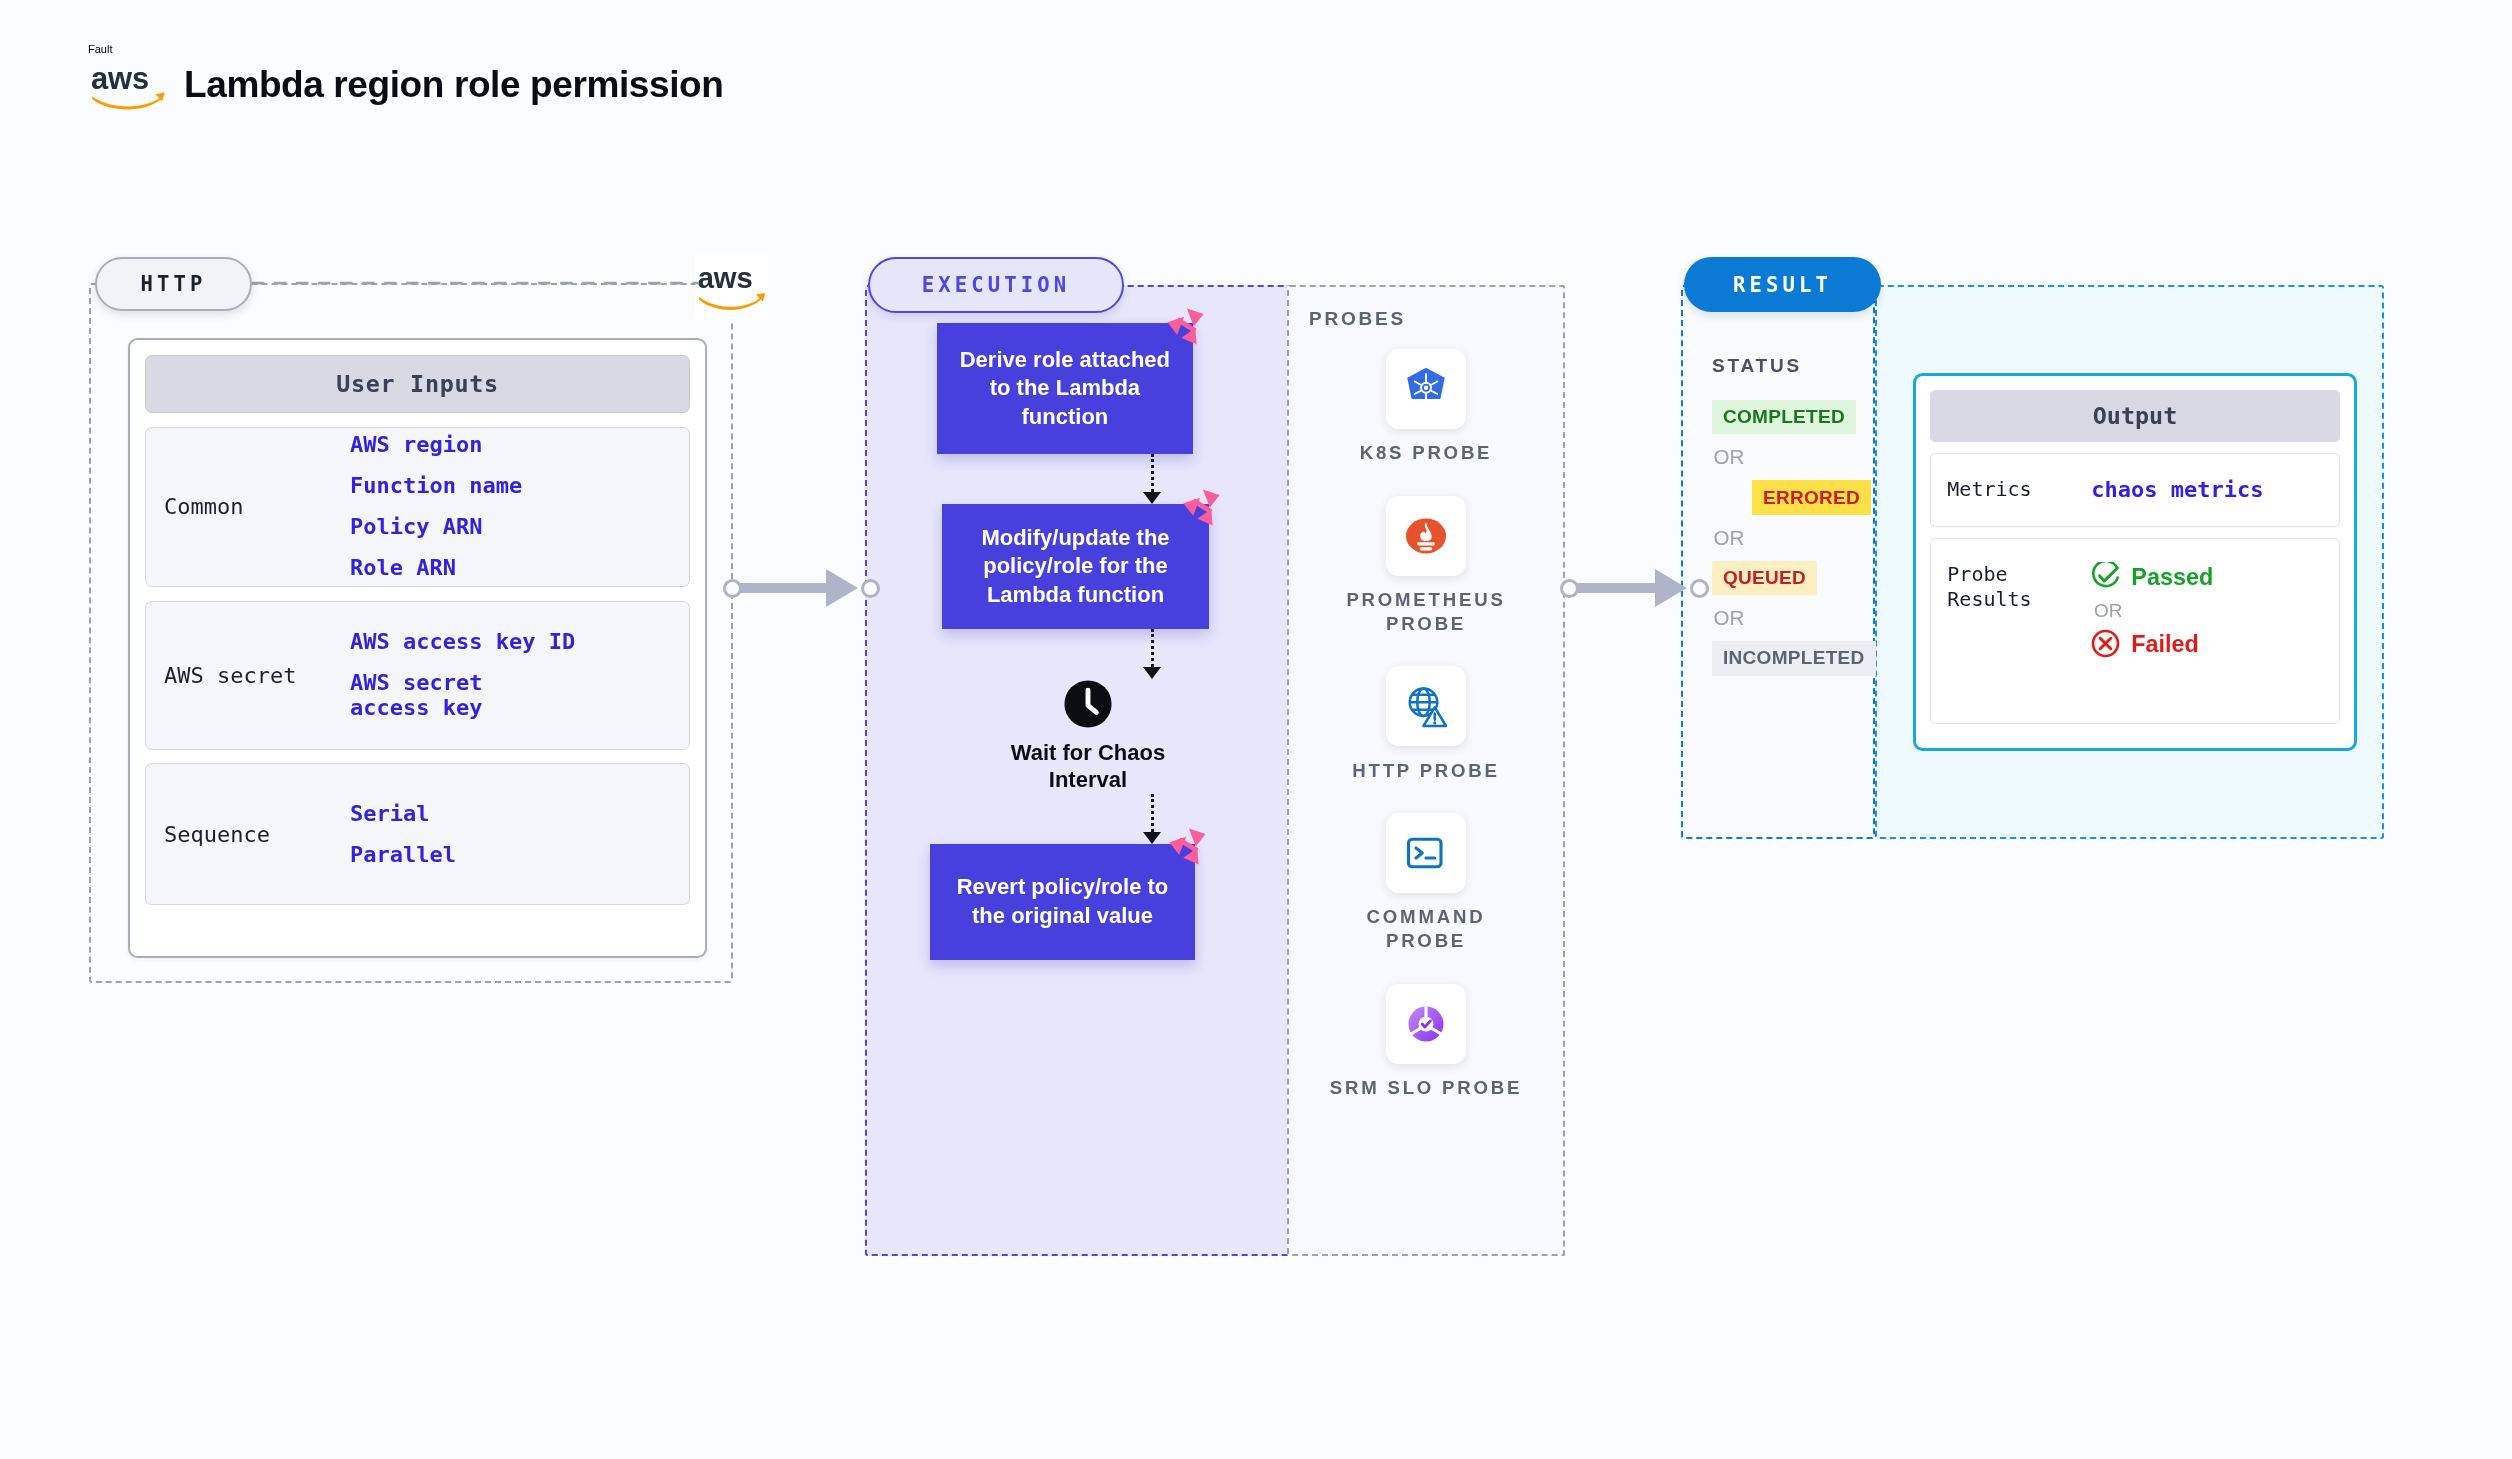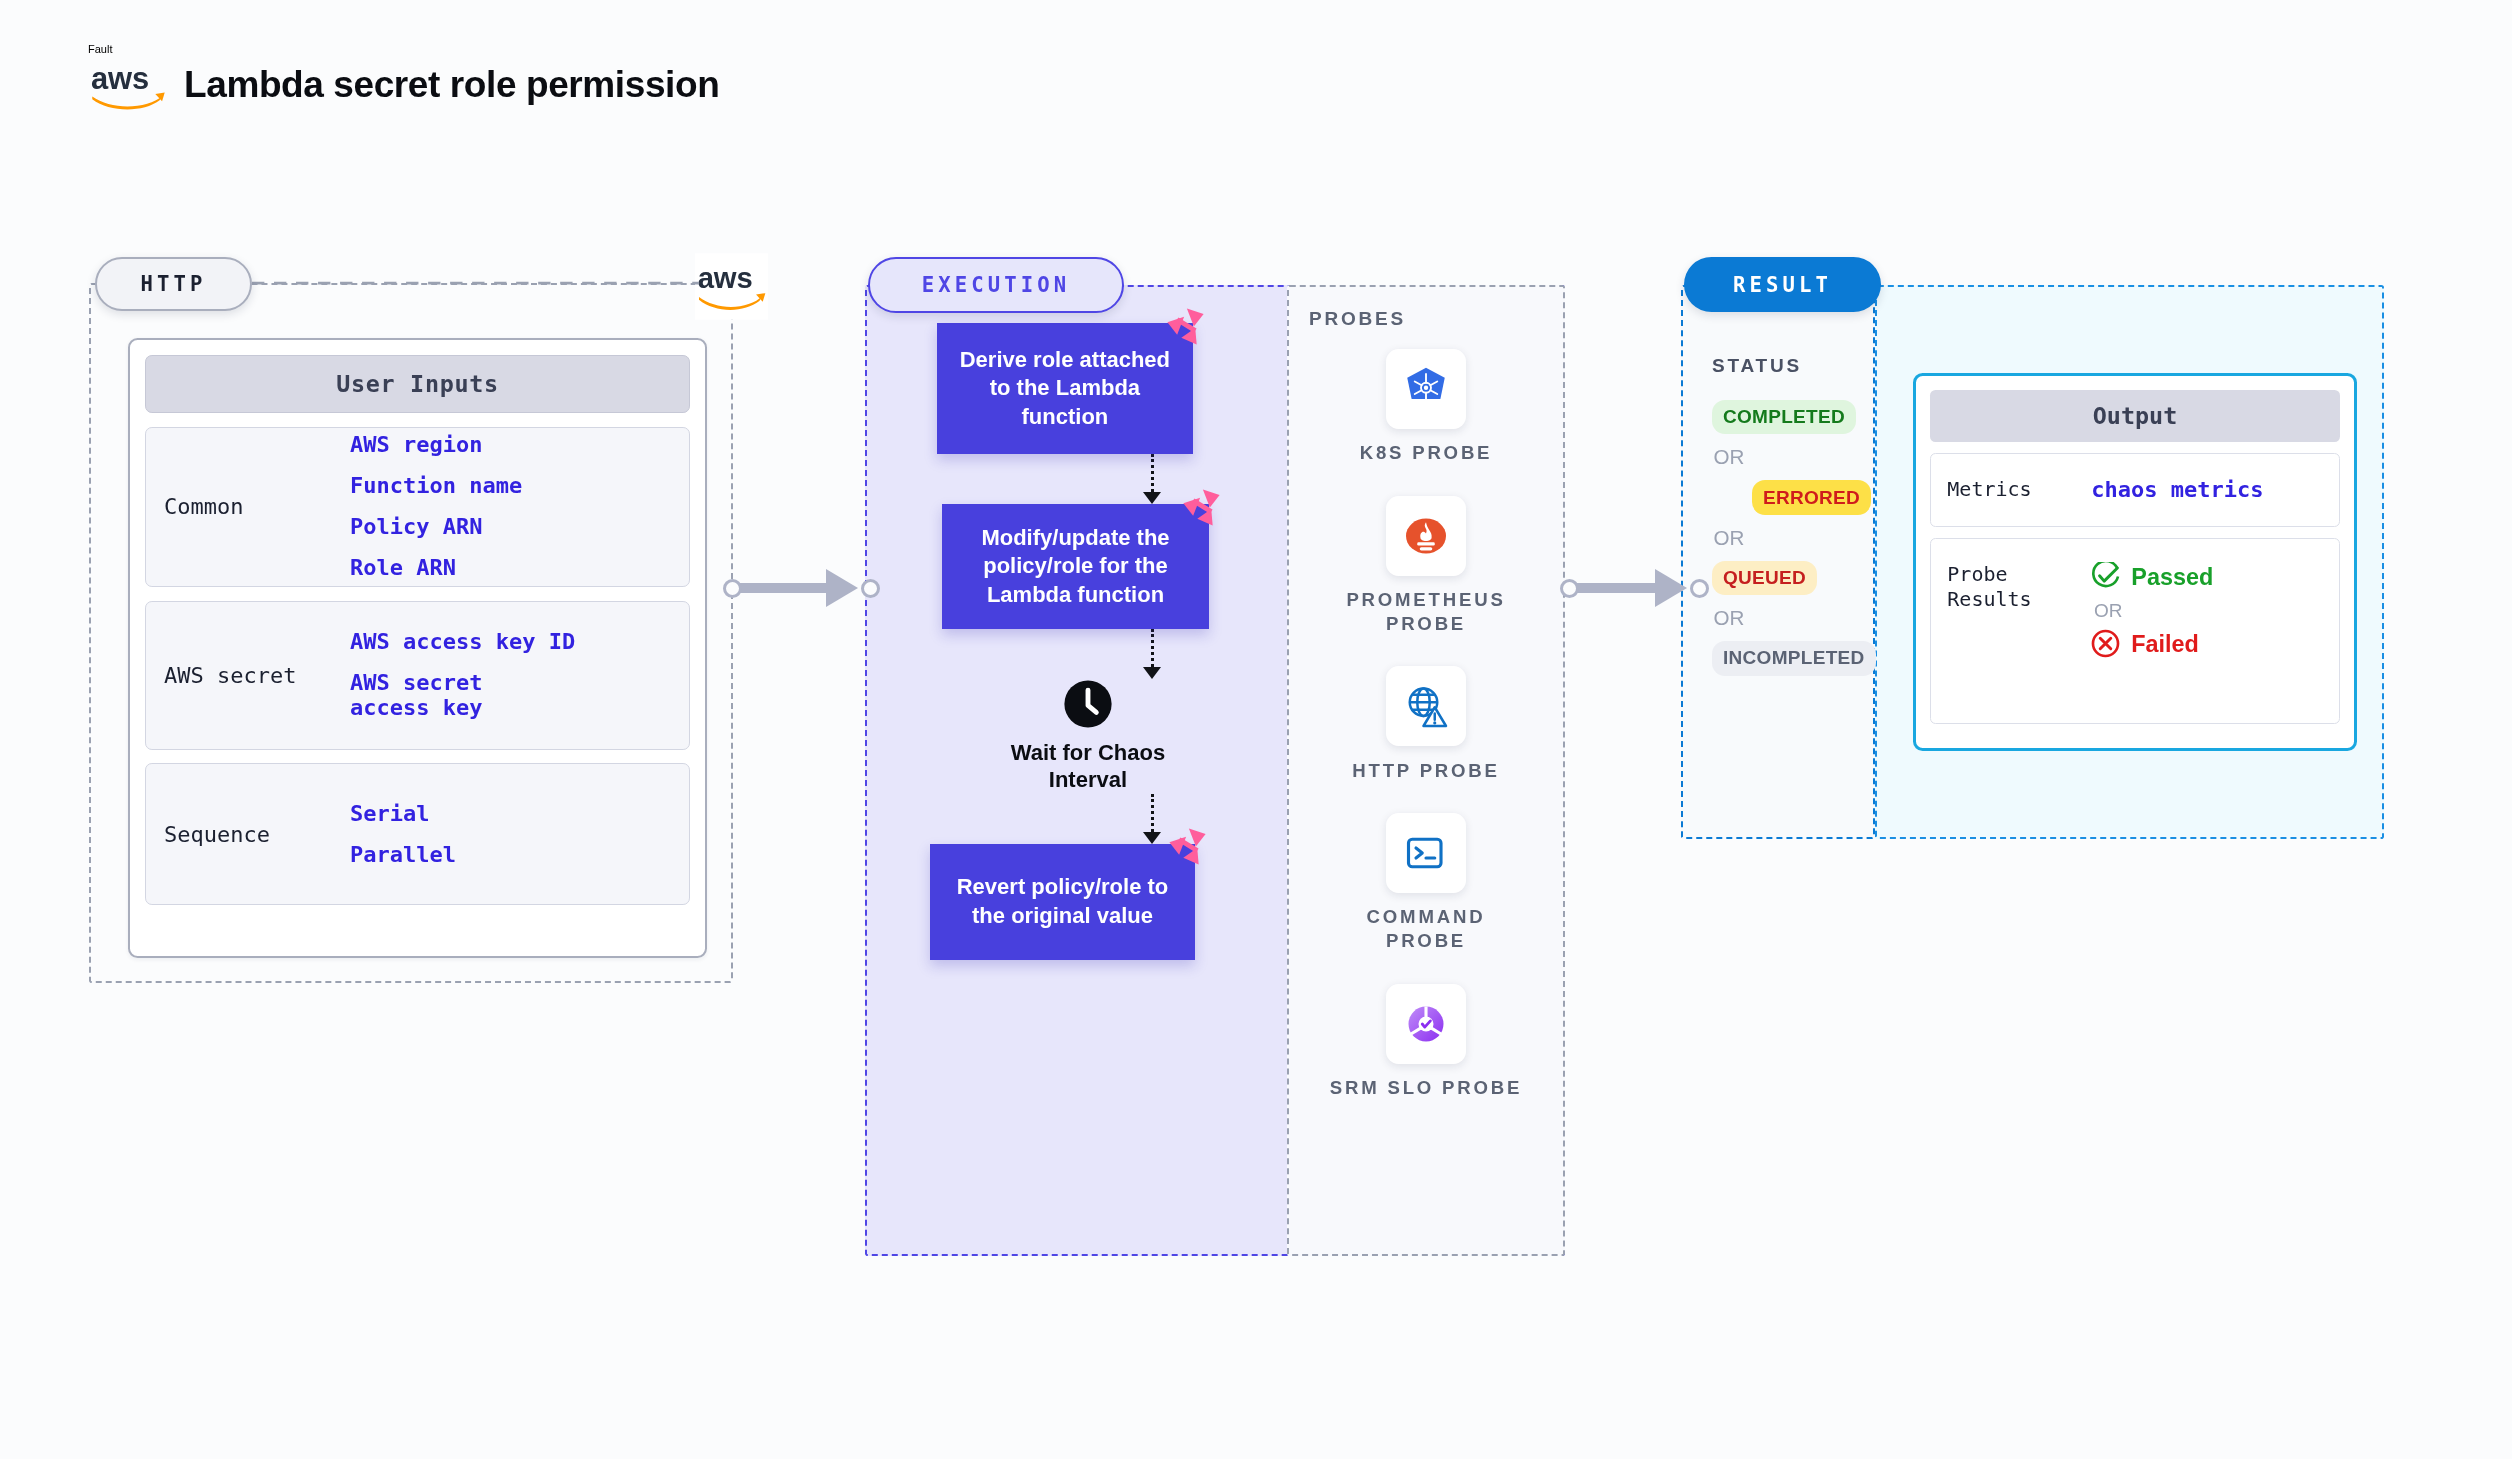--- a/index.html
+++ b/index.html
@@ -160,21 +160,21 @@
     letter-spacing: 2.8px; text-align: center; line-height: 1.3; max-width: 206px;
   }
 
   
   .status-title {
     position: absolute; left: 1712px; top: 355px;
     font-size: 19px; font-weight: bold; color: #4a5164; letter-spacing: 2.8px;
   }
   .status-list { position: absolute; left: 1712px; top: 400px; width: 158px; }
   .badge {
-    display: inline-block; border-radius: 13px; padding: 6.2px 11px;
+    display: inline-block; border-radius: 1px; padding: 6.2px 11px;
     font-size: 19px; font-weight: bold; letter-spacing: 0.3px;
   }
   .b-completed   { background: #dff5de; color: #147a1c; }
   .b-errored     { background: #fde047; color: #cf1c1c; margin-left: 40px; }
   .b-queued      { background: #fdeec4; color: #c51f1f; }
   .b-incompleted { background: #eceef3; color: #5b6374; }
   .or-txt { font-size: 20.6px; color: #9aa1b1; margin: 11px 0 11px 1.4px; }
 
   
   .out-card {
@@ -216,21 +216,21 @@
   <div class="hdr">
     <div>Fault</div>
     <div class="hdr-row">
       <div class="aws-logo">
         <svg viewBox="0 0 120 76" width="81" height="51" aria-hidden="true">
           <text x="4" y="44" font-family="Liberation Sans, sans-serif" font-size="46" font-weight="bold" fill="#252f3e">aws</text>
           <path d="M6 56 C34 76, 86 76, 112 54 L106 62 C82 80, 32 80, 6 60 Z" fill="#ff9900"></path>
           <path d="M100 52 L114 50 L110 63 Z" fill="#ff9900"></path>
         </svg>
       </div>
-      <div class="hdr-title">Lambda secret role permission</div>
+      <div class="hdr-title">Lambda region role permission</div>
     </div>
   </div>
 
   <div class="frame frame-tune"></div>
   <div class="pill pill-tune">HTTP</div>
 
   <svg style="position:absolute;left:252px;top:279px;width:454px;height:8.3px;z-index:20" viewBox="0 0 660 12" width="454" height="8.3">
     <line x1="0" y1="6" x2="650" y2="6" stroke="#9aa1b1" stroke-width="4" stroke-dasharray="18 14"></line>
   </svg>
 

